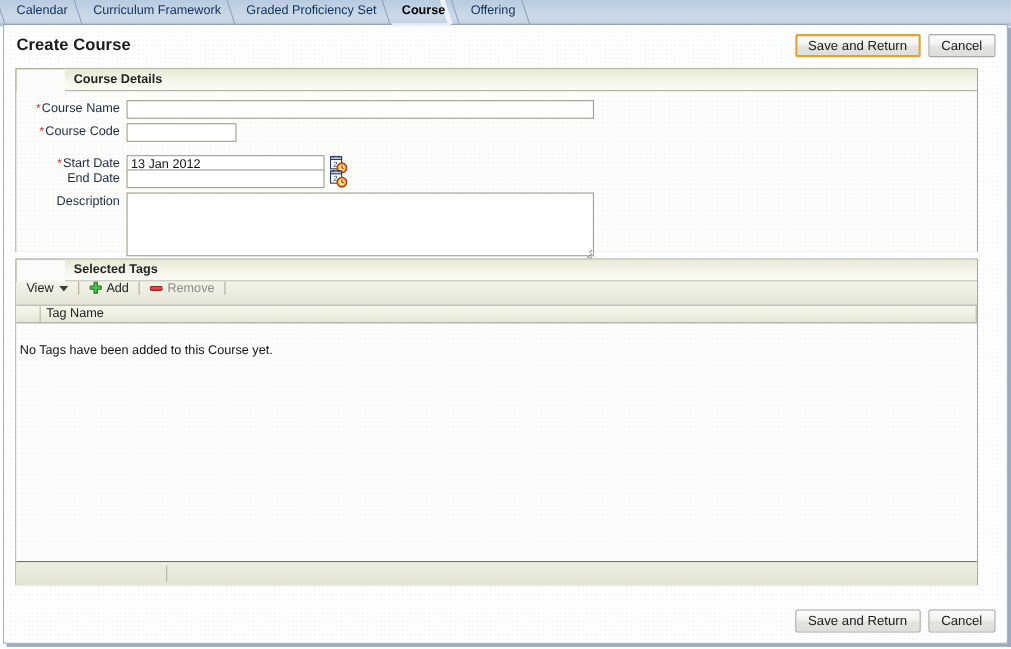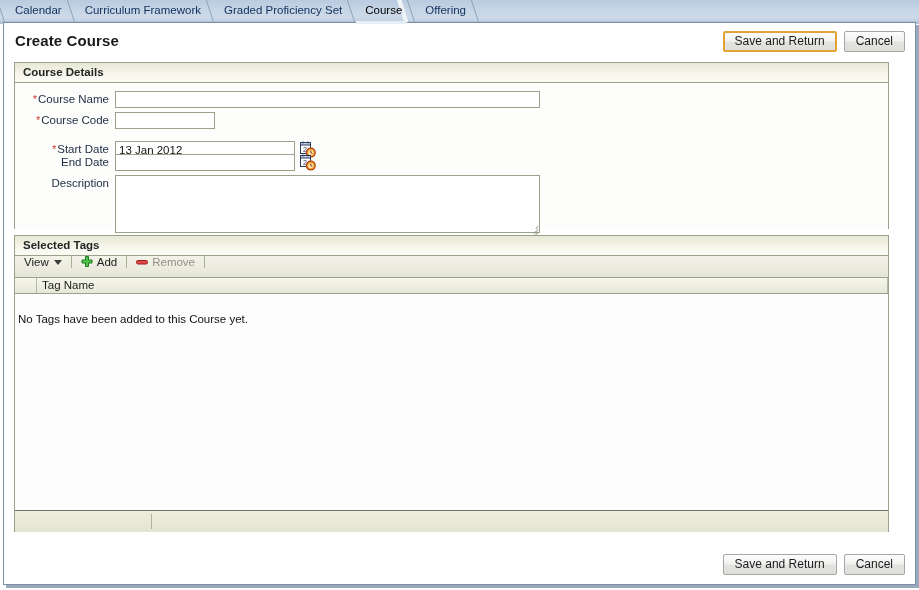--- a/index.html
+++ b/index.html
@@ -78,21 +78,21 @@
     position: absolute;
     left: 0; top: 0;
     width: 10px; height: 22px;
     border-left: 1px solid #8fa3bb;
     transform: skewX(18deg);
     transform-origin: bottom left;
     pointer-events: none;
   }
   .tab.active {
     color: #000;
-    font-weight: normal;
+    font-weight: bold;
     background: transparent;
   }
   .tab.active .tabface {
     position: absolute;
     left: 0; top: 0;
     right: 0; bottom: 0;
     background: #eef3f8;
     z-index: -1;
   }
   .tab.active::after {
@@ -193,20 +193,21 @@
   .panel-header {
     height: 20px;
     line-height: 19px;
     padding-left: 8px;
     font-size: 11.5px;
     font-weight: bold;
     color: #252525;
     background: linear-gradient(to bottom, #e8e8d6 0%, #f0f0e2 35%, #f7f7ee 65%, #fbfbf6 100%);
     border-bottom: 1px solid #9aa28c;
     box-sizing: border-box;
+    margin-left: 44px;
   }
   .panel-body {
     position: relative;
     background:
       radial-gradient(circle at 1px 1px, #f0f2ec 0.6px, transparent 0.7px) 0 0 / 4px 4px,
       #fdfdfb;
     box-sizing: border-box;
   }
 
   

